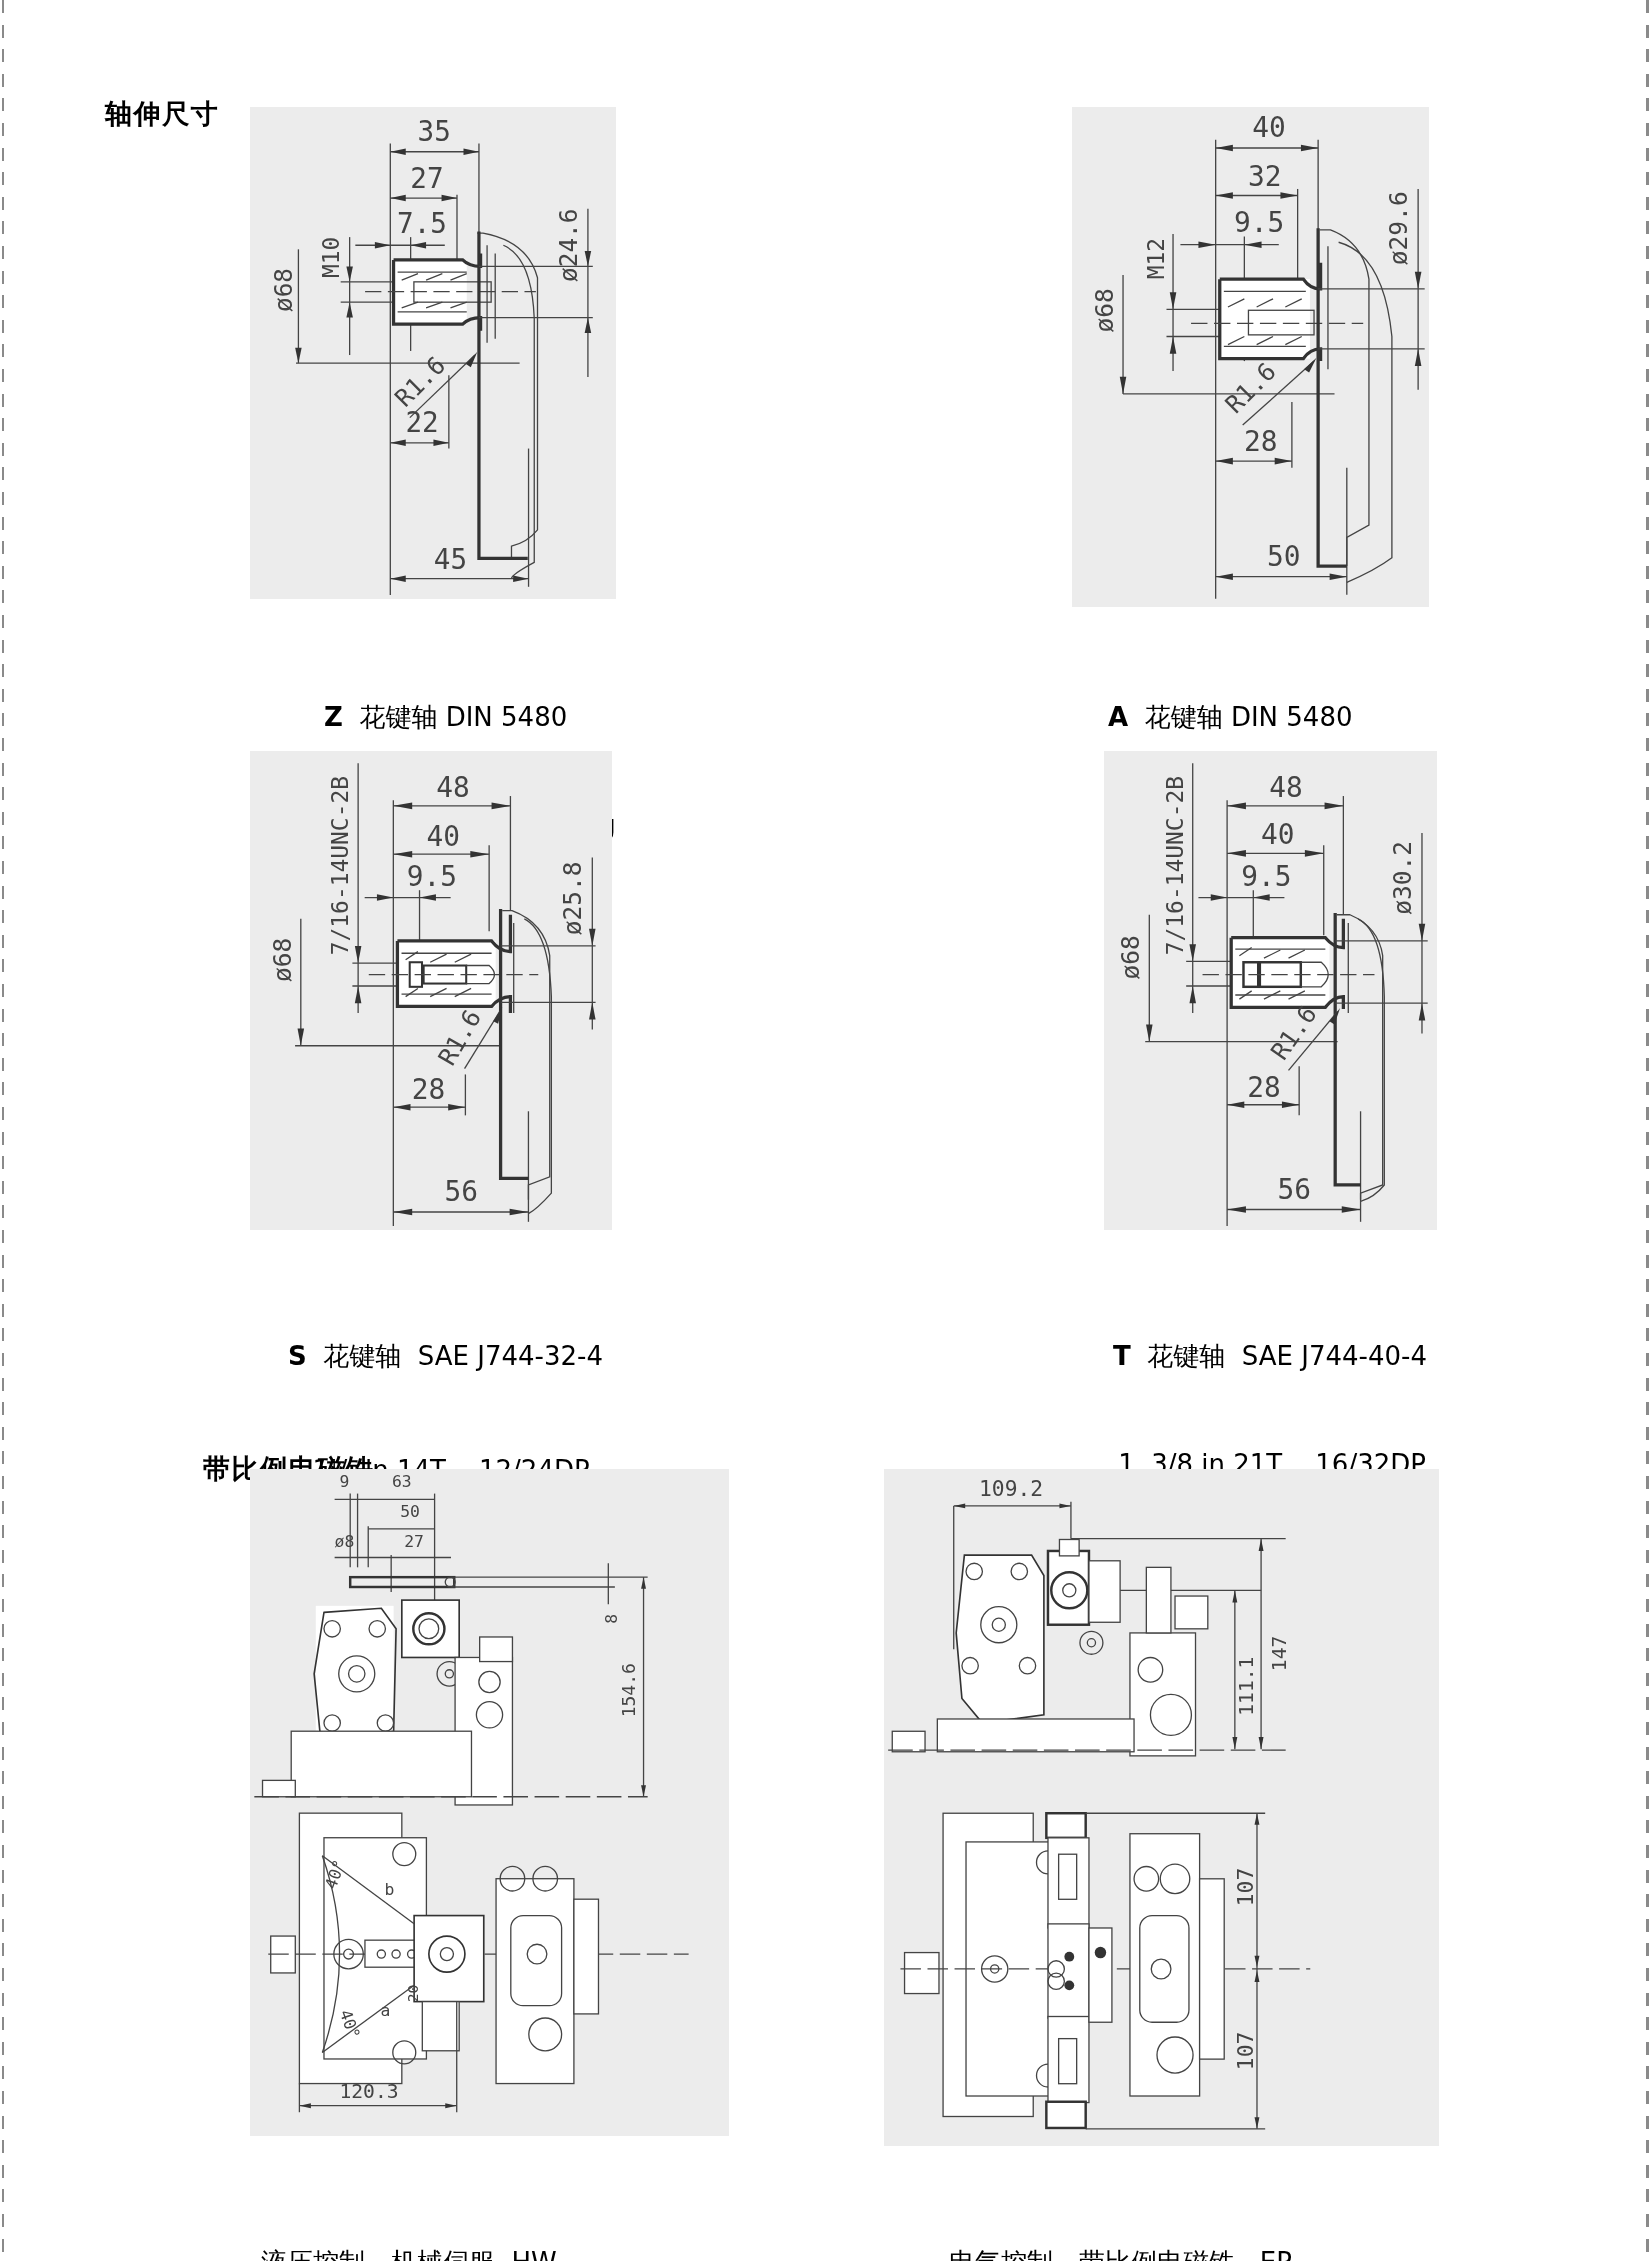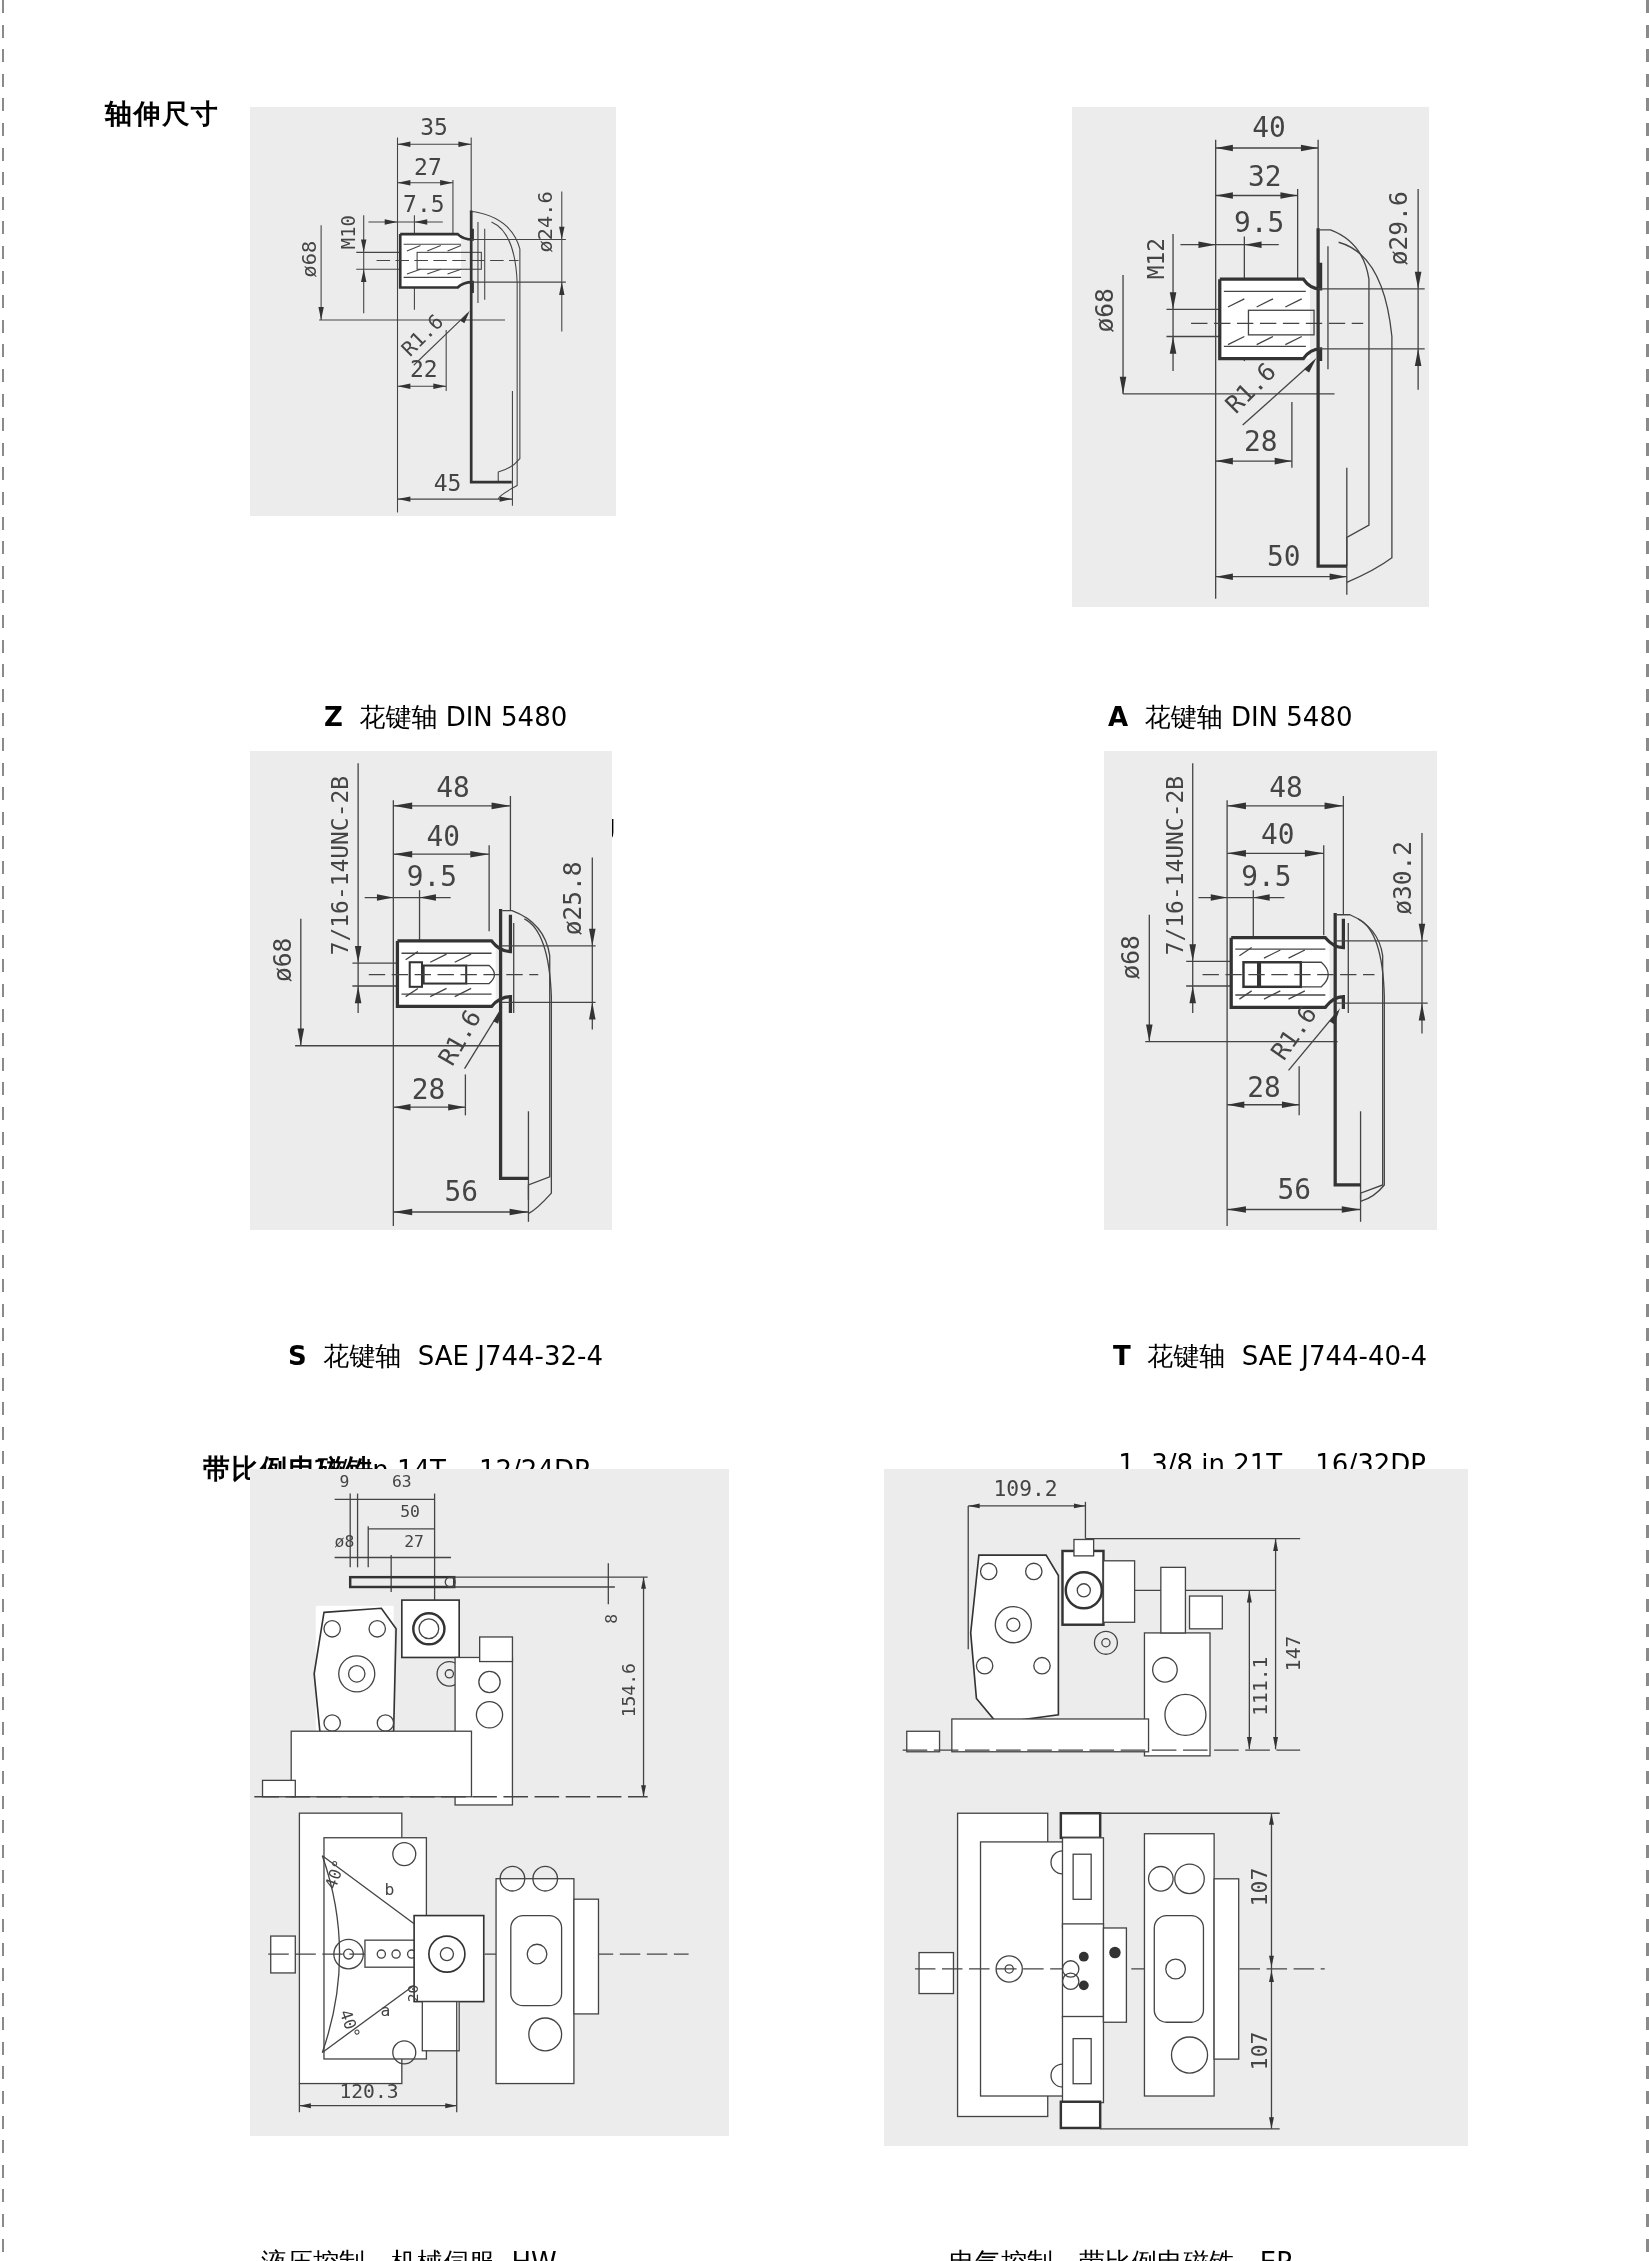--- a/index.html
+++ b/index.html
@@ -21,21 +21,21 @@
   .arrow { fill:#333; }
 </style>
 </head>
 <body>
 
 <div class="dash-left"></div>
 <div class="dash-right"></div>
 
 <div class="section-title" style="left:105px; top:48px;">轴伸尺寸</div>
 
-<div class="panel" style="left:250px; top:107px; width:366px; height:409px;">
+<div class="panel" style="left:250px; top:107px; width:366px; height:492px;">
   <svg viewBox="0 0 447 605">
 
     <line class="thin" x1="171" y1="45" x2="171" y2="600"></line>
     <line class="thin" x1="280" y1="45" x2="280" y2="190"></line>
     <line class="thin" x1="253" y1="108" x2="253" y2="197"></line>
     <line class="thin" x1="341" y1="590" x2="341" y2="420"></line>
 
     <line class="thin" x1="171" y1="55" x2="280" y2="55"></line>
     <polygon class="arrow" points="171,55 190,51 190,59"></polygon>
       <polygon class="arrow" points="280,55 261,51 261,59"></polygon>
@@ -399,21 +399,21 @@
     <polygon class="arrow" points="60,777 74,774 74,780"></polygon>
       <polygon class="arrow" points="252,777 238,774 238,780"></polygon>
     <text class="dim" x="145" y="768" font-size="24" text-anchor="middle">120.3</text>
   </svg>
 </div>
 <div class="caption" style="left:261px; top:2172px;">
   <div>液压控制，机械伺服  HW</div>
   
 </div>
 
-<div class="panel" style="left:884px; top:1469px; width:555px; height:677px;padding-left:29px;">
+<div class="panel" style="left:884px; top:1469px; width:555px; height:677px;">
   <svg viewBox="0 0 677 826">
 
     <line class="thin" x1="85" y1="45" x2="85" y2="220"></line>
     <line class="thin" x1="228" y1="40" x2="228" y2="85"></line>
     <line class="thin" x1="85" y1="45" x2="228" y2="45"></line>
     <polygon class="arrow" points="85,45 99,42 99,48"></polygon>
       <polygon class="arrow" points="228,45 214,42 214,48"></polygon>
     <text class="dim" x="155" y="33" font-size="26" text-anchor="middle">109.2</text>
 
     <line class="thin" x1="228" y1="85" x2="490" y2="85"></line>

